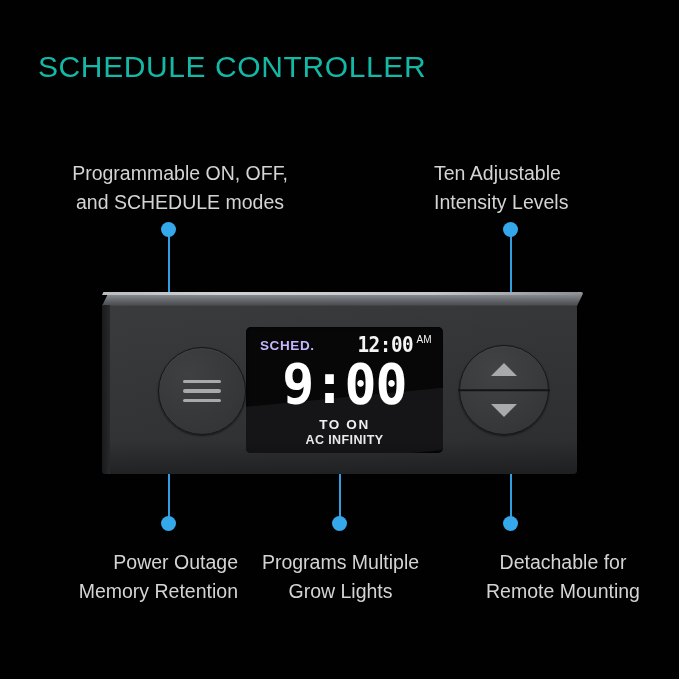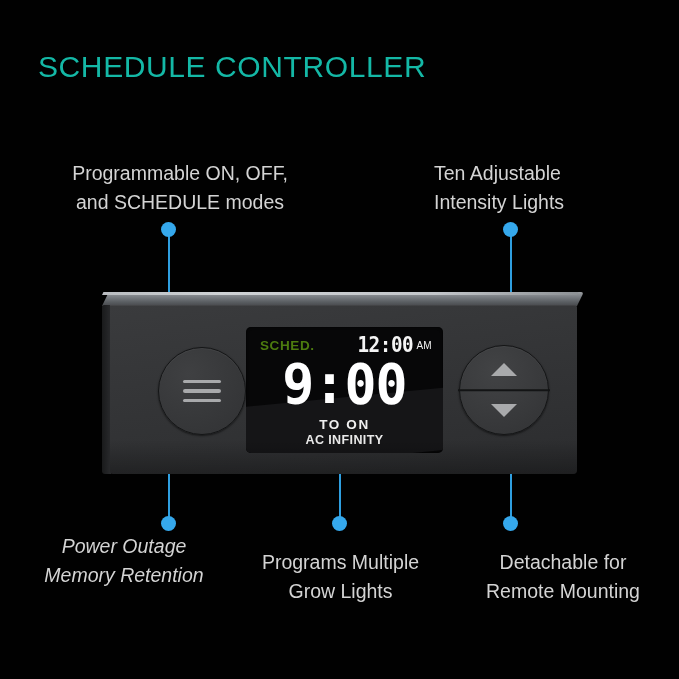--- a/index.html
+++ b/index.html
@@ -39,21 +39,21 @@
     position: absolute;
     color: #d4d4d4;
     font-size: 19.5px;
     line-height: 29px;
     font-weight: 300;
     white-space: pre-line;
   }
 
   #callout-programmable { left: 35px;  top: 159px; width: 290px; text-align: center; }
   #callout-intensity    { left: 434px; top: 159px; width: 240px; text-align: left; }
-  #callout-power        { left: 10px;  top: 532px; width: 228px; text-align: center; font-style: italic; }
+  #callout-power        { left: 10px;  top: 548px; width: 228px; text-align: right; }
   #callout-programs     { left: 238px; top: 548px; width: 205px; text-align: center; }
   #callout-detachable   { left: 452px; top: 548px; width: 222px; text-align: center; }
 
   
   .conn-line {
     position: absolute;
     width: 2px;
     background: #2f9fe0;
   }
   .conn-dot {
@@ -226,31 +226,31 @@
     transform-origin: bottom left;
   }
   #lcd .lcd-inner {
     position: absolute;
     inset: 0;
   }
   .lcd-sched {
     position: absolute;
     left: 14px;
     top: 11px;
-    color: #4d7c0f;
+    color: #c4b5fd;
     font-size: 13.5px;
     font-weight: 700;
     letter-spacing: 0.6px;
   }
   .lcd-clock {
     position: absolute;
     right: 11px;
     top: 6px;
     display: flex;
-    align-items: center;
+    align-items: flex-start;
   }
   .lcd-clock .seg {
     font-family: "DejaVu Sans Mono", monospace;
     font-size: 21px;
     font-weight: 700;
     color: #f4f4f4;
     letter-spacing: -0.5px;
     transform: scaleX(0.92);
   }
   .lcd-clock .ampm {
@@ -298,21 +298,21 @@
 </head>
 <body>
 
 <div id="stage">
 
   <div class="title">SCHEDULE CONTROLLER</div>
 
   <div class="callout" id="callout-programmable">Programmable ON, OFF,
 and SCHEDULE modes</div>
   <div class="callout" id="callout-intensity">Ten Adjustable
-Intensity Lights</div>
+Intensity Levels</div>
   <div class="callout" id="callout-power">Power Outage
 Memory Retention</div>
   <div class="callout" id="callout-programs">Programs Multiple
 Grow Lights</div>
   <div class="callout" id="callout-detachable">Detachable for
 Remote Mounting</div>
 
   <div class="conn-line" id="conn-line-tl"></div>
   <div class="conn-dot" id="conn-dot-tl"></div>
 

